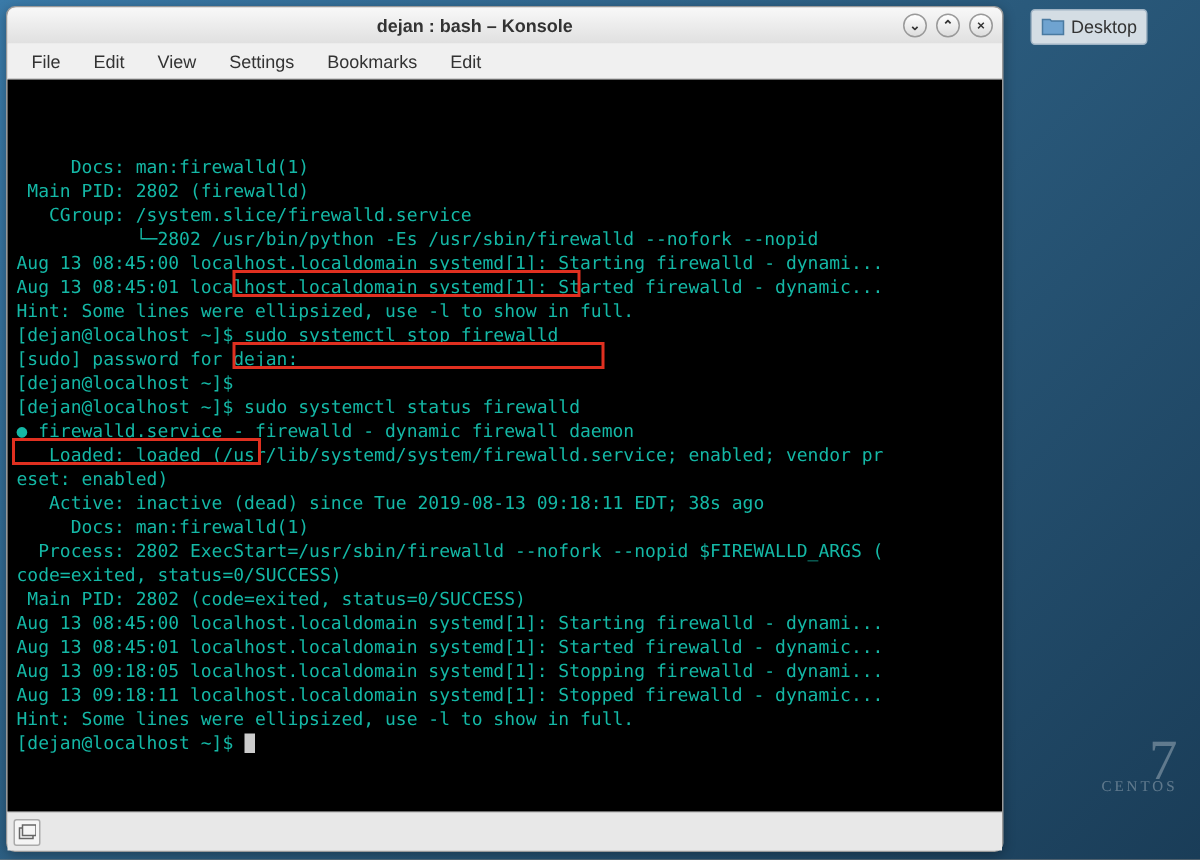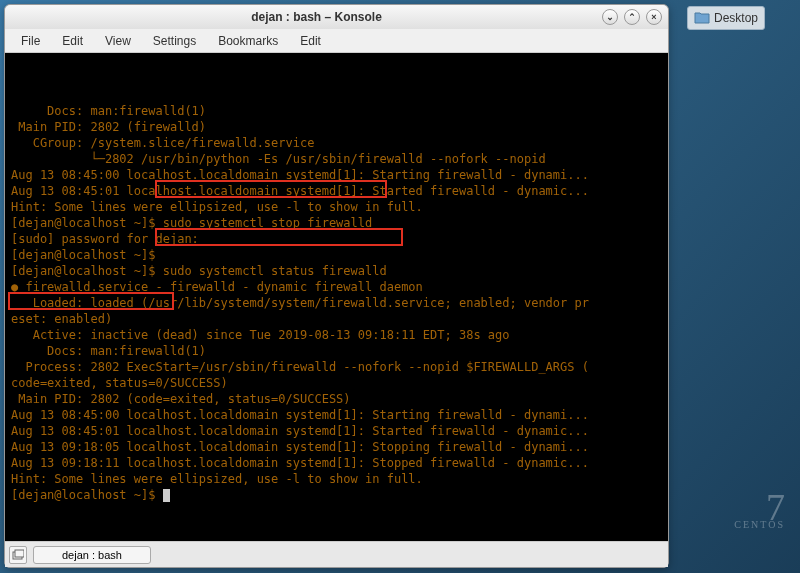--- a/index.html
+++ b/index.html
@@ -63,21 +63,21 @@
     height: 24px;
     background: #f0f0f0;
     display: flex; align-items: center;
     padding: 2px 6px; gap: 2px;
     font-size: 12px; color: #333;
     border-bottom: 1px solid #ccc;
   }
   .menu-item { padding: 3px 10px; cursor: pointer; }
   .terminal {
     background: #000;
-    color: #a16207;
+    color: #14b8a6;
     font-family: "DejaVu Sans Mono", Consolas, monospace;
     font-size: 12px;
     line-height: 16px;
     padding: 2px 6px;
     height: 488px;
     position: relative;
     white-space: pre;
     overflow: hidden;
   }
   .terminal .line { position: relative; }
@@ -157,15 +157,14 @@
     <div class="hlbox" style="top: 239px; left: 3px; width: 166px; height: 18px;"></div>
   </div>
 
   <div class="tabbar">
     <div class="newtab-btn">
       <svg width="12" height="12" viewBox="0 0 12 12">
         <rect x="1" y="3" width="9" height="7" fill="none" stroke="#666"></rect>
         <rect x="3" y="1" width="9" height="7" fill="#f5f5f5" stroke="#666"></rect>
       </svg>
     </div>
-    <div class="tab">dejan : bash</div>
   </div>
 </div>
 
 </body></html>

